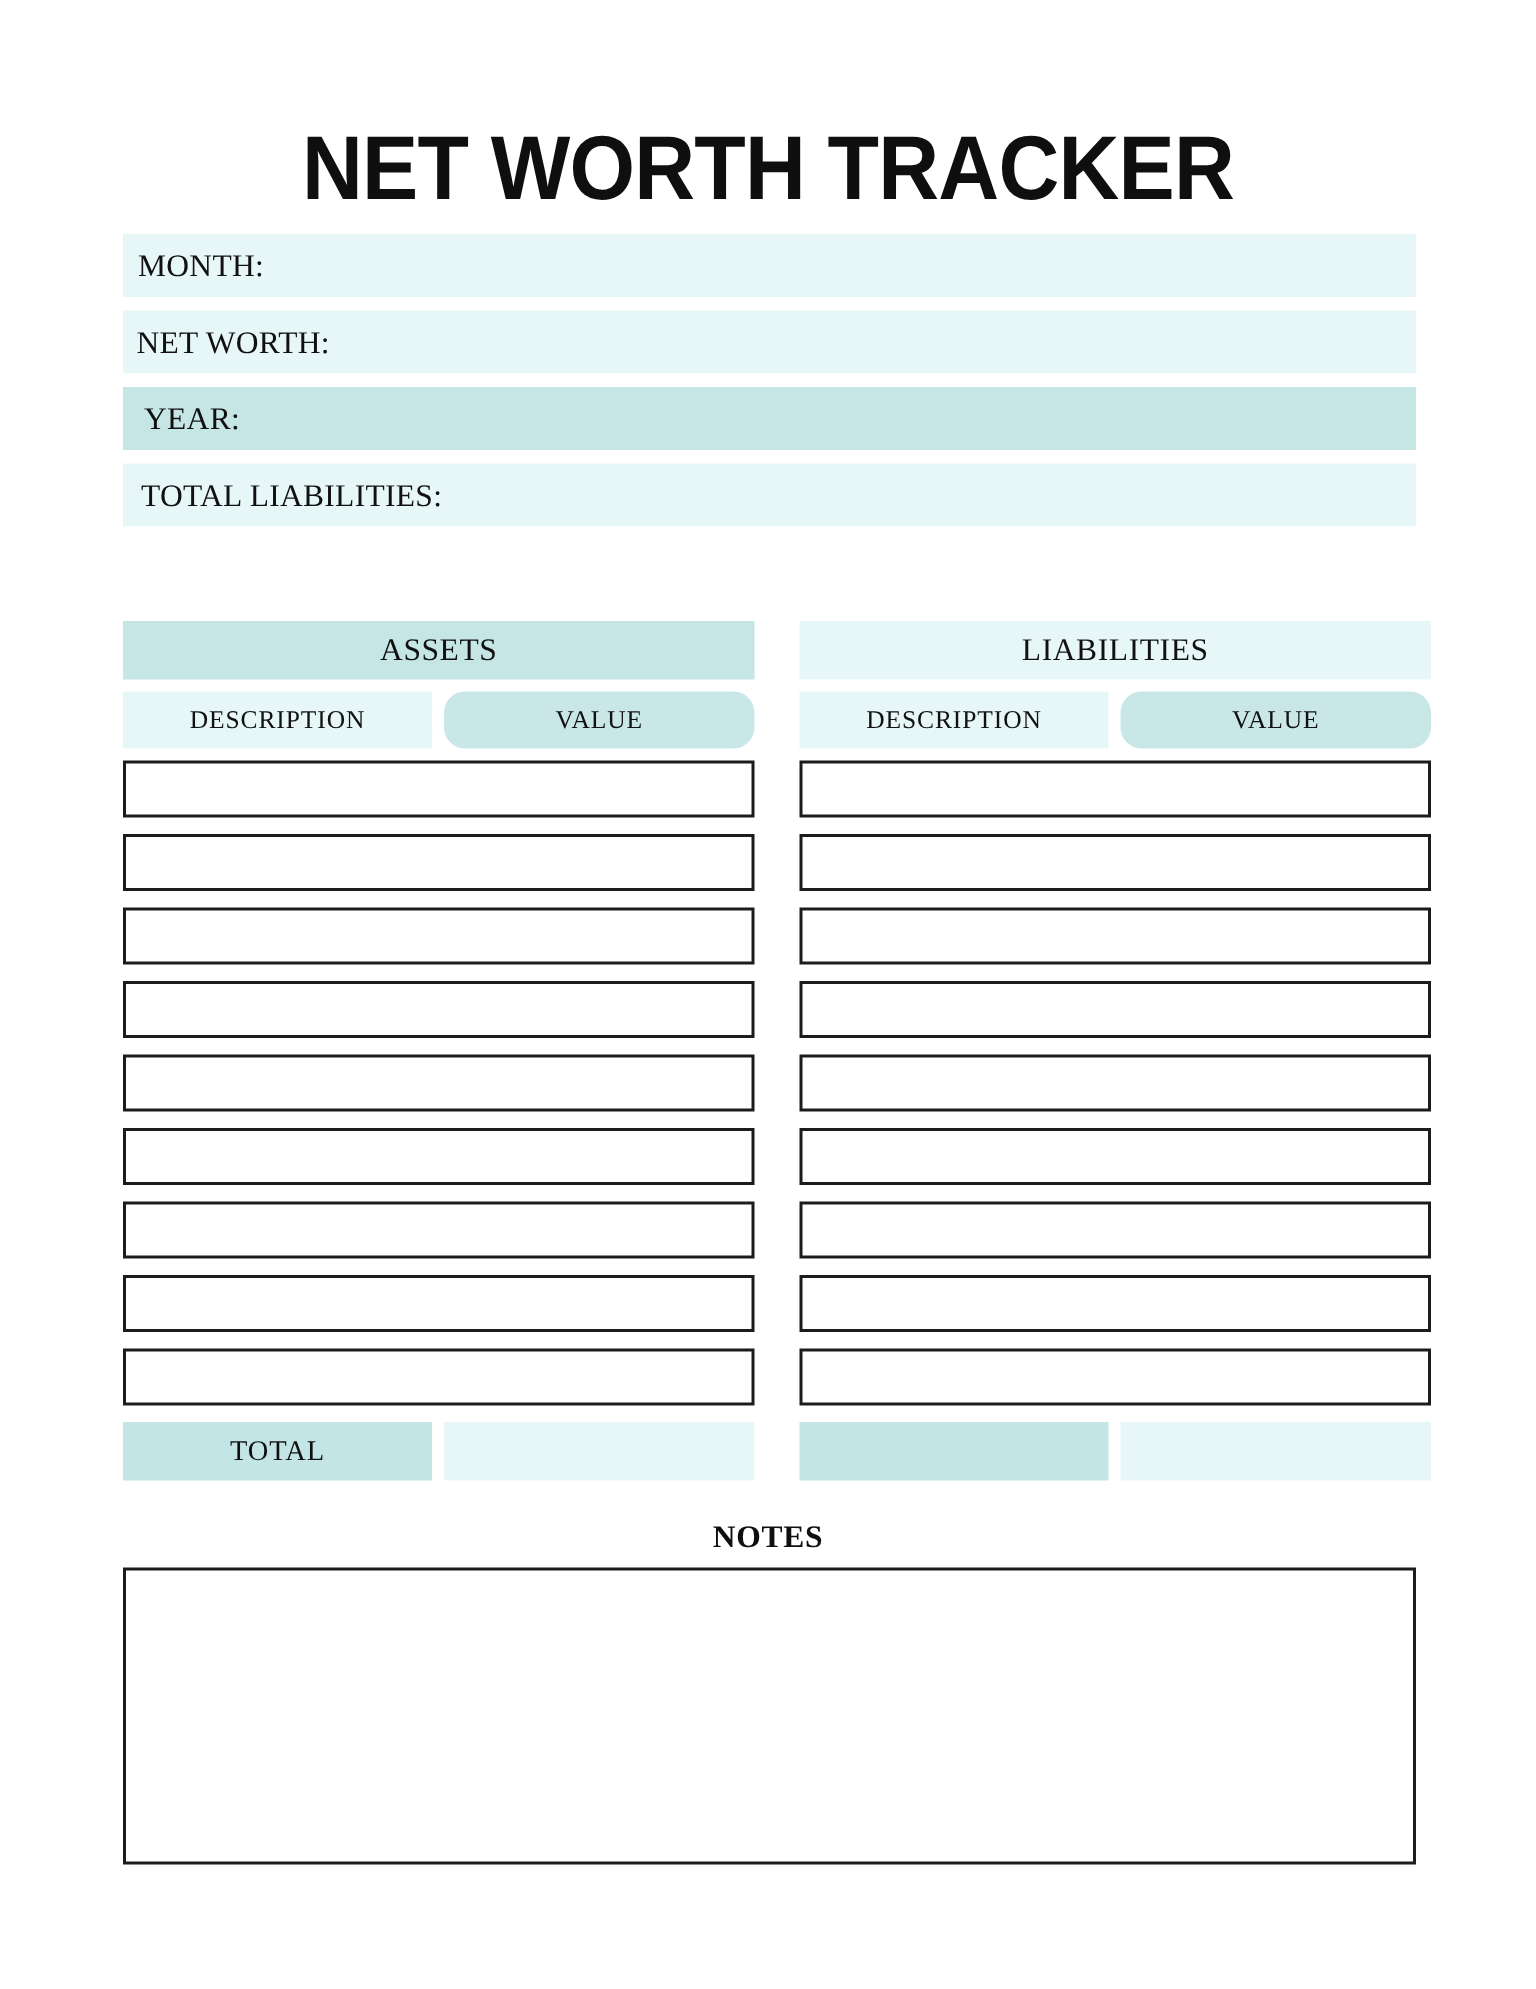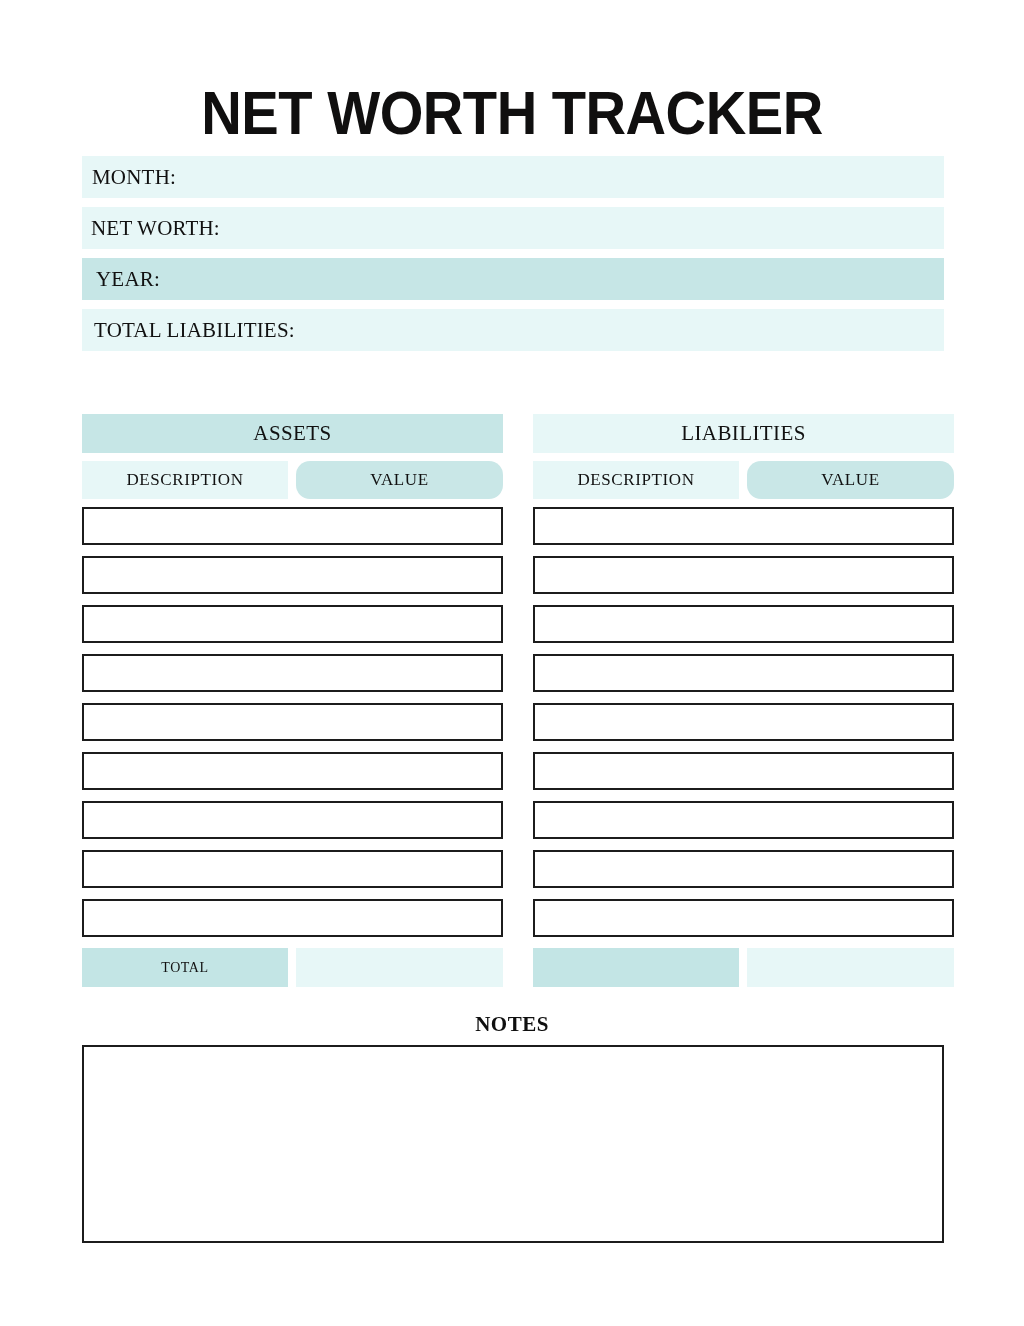--- a/index.html
+++ b/index.html
@@ -108,21 +108,21 @@
     gap:8px;
     margin-top:0px;
   }
   .total-left {
     width:206px;
     height:39px;
     background:#c3e5e5;
     display:flex;
     align-items:center;
     justify-content:center;
-    font-size:14px;
+    font-size:19px;
     letter-spacing:0.6px;
     color:#111111;
   }
   .total-right {
     width:207px;
     height:39px;
     background:#e7f7f7;
   }
 
   

